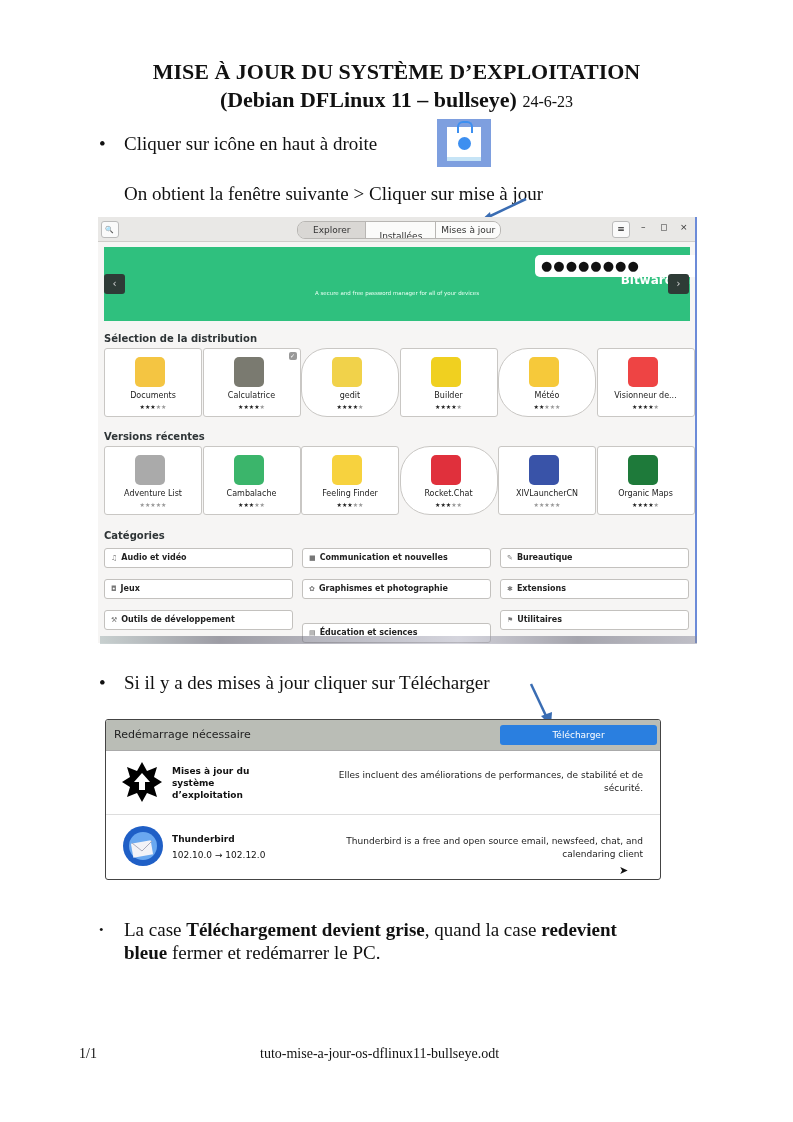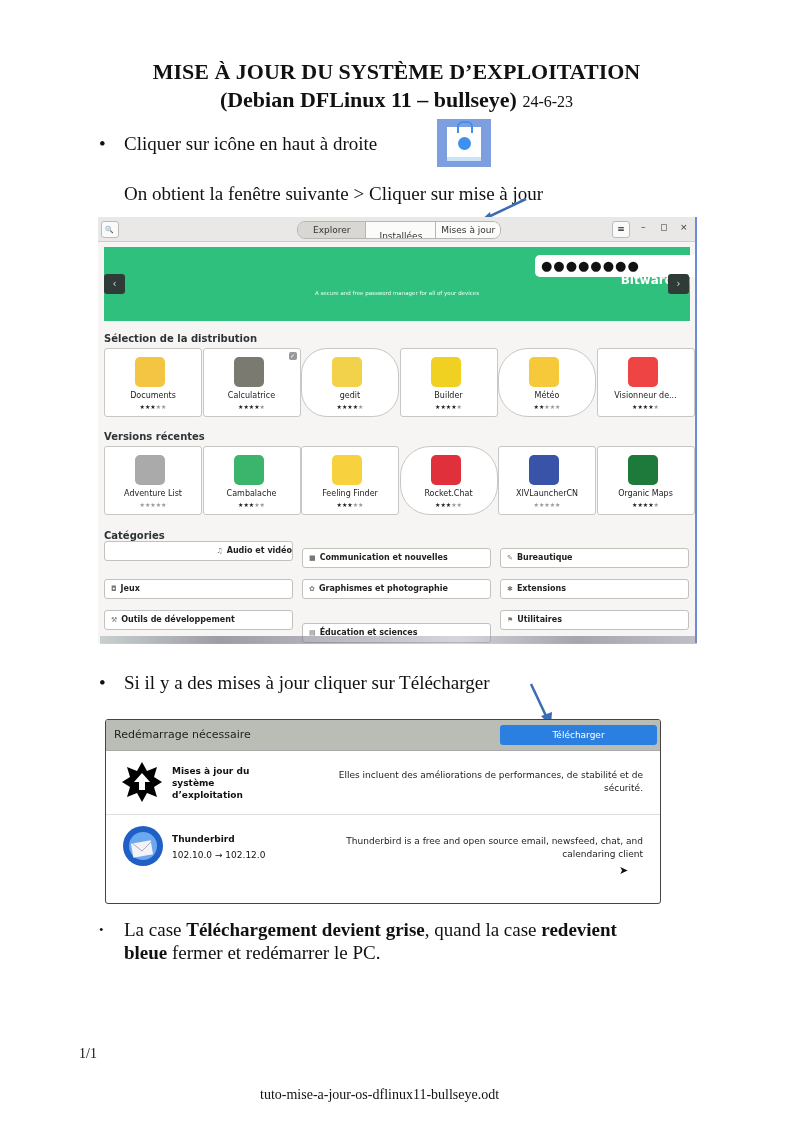--- a/index.html
+++ b/index.html
@@ -34,21 +34,21 @@
   .tile{position:absolute;width:98px;height:69px;background:#fff;border:1px solid #c9c7c4;border-radius:3px;box-sizing:border-box;}
   .tile .ic{position:absolute;left:30px;top:8px;width:30px;height:30px;}
   .tile .nm{position:absolute;left:0;width:100%;top:42px;text-align:center;font-size:8px;color:#222;}
   .tile .st{position:absolute;left:0;width:100%;top:54px;text-align:center;font-size:6px;letter-spacing:0px;}
   .st .on{color:#222;} .st .off{color:#999;}
   .chk{position:absolute;right:3px;top:3px;width:8px;height:8px;background:#999;border-radius:2px;color:#fff;font-size:6px;line-height:8px;text-align:center;}
   .cat{position:absolute;width:189px;height:20px;background:#fff;border:1px solid #c3c1be;border-radius:3px;box-sizing:border-box;font-size:8px;font-weight:bold;line-height:18px;padding-left:6px;color:#222;}
   .cat .ci{color:#777;font-weight:normal;margin-right:4px;font-size:7px;}
   .bgstrip{position:absolute;left:100px;top:636px;width:597px;height:8px;background:linear-gradient(90deg,#9aa 0,#445 20%,#778 40%,#aab 60%,#556 80%,#889 100%);opacity:.5;}
   
-  .upd{left:105px;top:719px;width:556px;height:185px;border:1px solid #444;border-radius:3px;background:#fff;font-family:"DejaVu Sans",sans-serif;overflow:hidden;box-sizing:border-box;}
+  .upd{left:105px;top:719px;width:556px;height:161px;border:1px solid #444;border-radius:3px;background:#fff;font-family:"DejaVu Sans",sans-serif;overflow:hidden;box-sizing:border-box;}
   .upd-hdr{position:absolute;left:0;top:0;width:100%;height:30px;background:#babdb6;border-bottom:1px solid #aaa;}
   .upd-title{position:absolute;left:8px;top:8px;font-size:11px;color:#222;}
   .dl-btn{position:absolute;left:394px;top:5px;width:157px;height:20px;background:#2a7fe0;border-radius:3px;color:#fff;font-size:9px;text-align:center;line-height:20px;}
   .row{position:absolute;left:0;width:100%;}
   .row-name{position:absolute;left:66px;font-size:9px;font-weight:bold;color:#111;line-height:12px;}
   .row-ver{position:absolute;left:66px;font-size:9px;color:#111;}
   .row-desc{position:absolute;left:177px;font-size:9px;color:#222;line-height:13px;width:360px;text-align:right;}
   .sep{position:absolute;left:0;width:100%;height:1px;background:#ddd;}
   .cursor{position:absolute;left:513px;top:144px;font-size:11px;}
   .footer{font-size:14px;top:1046px;}
@@ -166,21 +166,21 @@
       </div>
       <div class="tile" style="left: 498.5px; top: 229px;">
         <div class="ic" style="background: rgb(30, 122, 58); border-radius: 5px;"></div>
         <div class="nm">Organic Maps</div>
         <div class="st"><span class="on">★</span><span class="on">★</span><span class="on">★</span><span class="on">★</span><span class="off">★</span></div>
       </div>
     </div>
 
   <div class="sec" style="top:313px">Catégories</div>
   <div id="cat-buttons">
-      <div class="cat" style="left: 6px; top: 324px; text-align: right;"><span class="ci">♫</span><span>Audio et vidéo</span></div>
+      <div class="cat" style="left: 6px; top: 331px;"><span class="ci">♫</span><span>Audio et vidéo</span></div>
       <div class="cat" style="left: 204px; top: 331px;"><span class="ci">■</span><span>Communication et nouvelles</span></div>
       <div class="cat" style="left: 402px; top: 331px;"><span class="ci">✎</span><span>Bureautique</span></div>
       <div class="cat" style="left: 6px; top: 362px;"><span class="ci">◘</span><span>Jeux</span></div>
       <div class="cat" style="left: 204px; top: 362px;"><span class="ci">✿</span><span>Graphismes et photographie</span></div>
       <div class="cat" style="left: 402px; top: 362px;"><span class="ci">✱</span><span>Extensions</span></div>
       <div class="cat" style="left: 6px; top: 393px;"><span class="ci">⚒</span><span>Outils de développement</span></div>
       <div class="cat" style="left: 204px; top: 393px; margin-top: 13px;"><span class="ci">▤</span><span>Éducation et sciences</span></div>
       <div class="cat" style="left: 402px; top: 393px;"><span class="ci">⚑</span><span>Utilitaires</span></div>
     </div>
 </div>
@@ -232,13 +232,13 @@
   </div>
   <div class="cursor">➤</div>
 </div>
 
 <div class="abs bullet" style="left:124px;top:918px;width:580px;line-height:23px;">
   <span class="bdot" style="font-size:13px">•</span>
   <span>La case </span><b>Téléchargement devient grise</b><span>, quand la case </span><b>redevient</b><br><b>bleue</b><span> fermer et redémarrer le PC.</span>
 </div>
 
 <div class="abs footer" style="left:79px;">1/1</div>
-<div class="abs footer" style="left:260px;margin-top:41px;">tuto-mise-a-jour-os-dflinux11-bullseye.odt</div>
+<div class="abs footer" style="left:260px;">tuto-mise-a-jour-os-dflinux11-bullseye.odt</div>
 
 </body></html>

